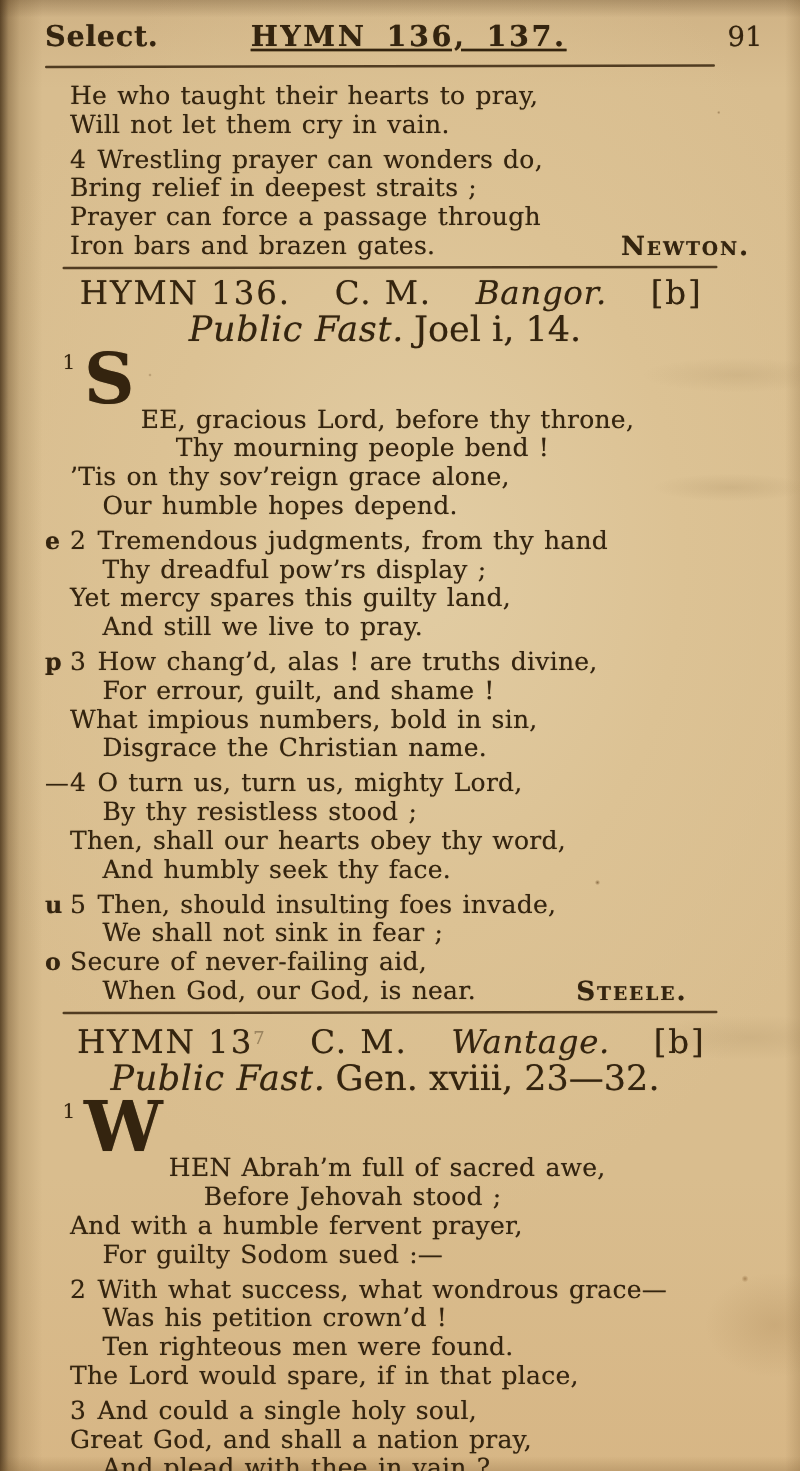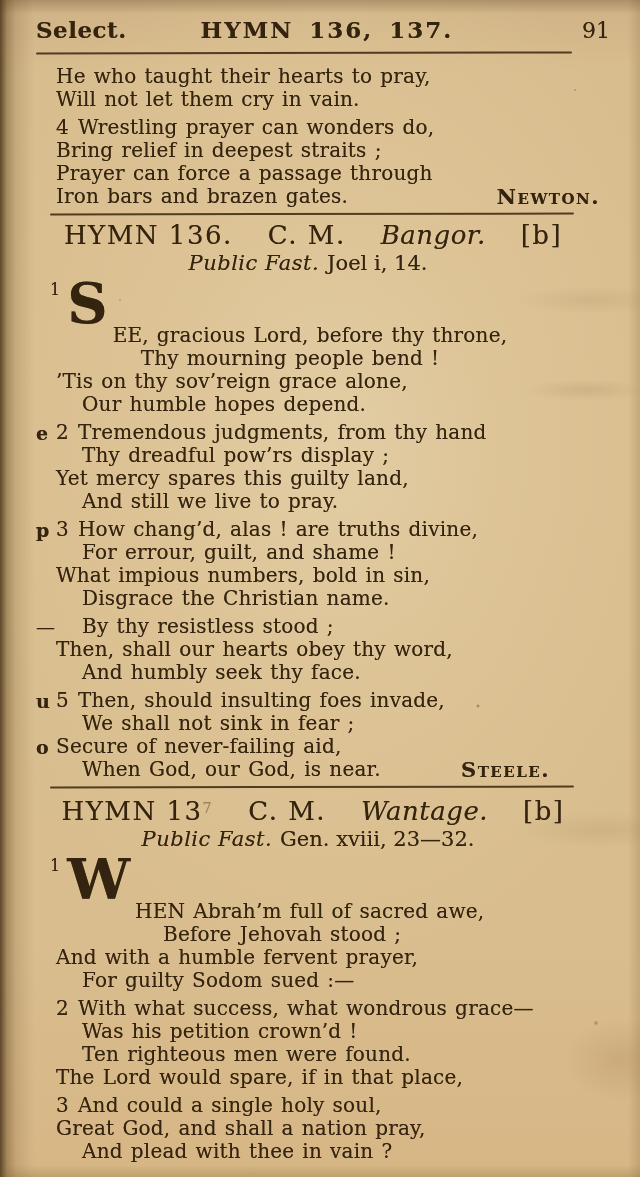--- a/index.html
+++ b/index.html
@@ -37,21 +37,21 @@
   .edge-bottom { left:0; right:0; bottom:0; height:12px;
     background:linear-gradient(to top, rgba(120,88,45,.25), rgba(120,88,45,0)); }
 
   .content { position:relative; padding:16px 30px 0 36px;
     text-shadow:0 0 0.6px rgba(52,36,15,.55); }
 
   
   .running-header { display:flex; align-items:baseline; font-size:23px;justify-content:flex-end; }
   .rh-left { font-weight:700; letter-spacing:.5px; }
   .rh-center { flex:1; text-align:center; font-weight:700; letter-spacing:2px;
-    word-spacing:6px; padding-right:55px; }
+    word-spacing:6px; padding-right:55px;text-decoration:underline; }
   .rh-right { font-weight:400; font-size:22px; }
 
   .rule { border:0; height:2px; background:#3d2a12; opacity:.88; border-radius:1px; }
   .header-rule { margin:9px 38px 0 0; transform:rotate(-.12deg); }
   .section-rule { margin:5px 36px 5px 14px; height:2px; transform:rotate(-.1deg); }
 
   
   .line { font-size:20px; line-height:23px; letter-spacing:.2px; word-spacing:1.5px;
     padding-left:20px; white-space:nowrap; }
   .line.i { padding-left:46px; }
@@ -68,21 +68,21 @@
     letter-spacing:1.5px; font-size:21px; }
   .author.newton { margin-right:10px; }
   .author.steele { margin-right:60px; }
 
   
   .hymn-title { display:flex; justify-content:center; align-items:baseline; gap:35px;
     font-size:26px; line-height:31px; letter-spacing:1.5px; margin-top:3px; padding-right:20px; }
   .ht-tune { font-style:italic; letter-spacing:.5px; }
   .faint { opacity:.38; font-size:.55em; vertical-align:.5em; }
   .hymn-subtitle { display:flex; justify-content:center; align-items:baseline; gap:8px;
-    font-size:21px; line-height:25px; padding-right:30px; }
+    font-size:28px; line-height:25px; padding-right:30px; }
   .hs-occasion { font-style:italic; letter-spacing:.5px; }
 
   
   .dc-head { display:flex; align-items:flex-start; padding-left:14px; }
   .dc-head .num { margin-right:7px; }
   .dropcap { font-size:56px; line-height:47px; font-weight:700; margin-right:5px;
     letter-spacing:0; }
   .dc-col { display:flex; flex-direction:column;margin-top:44px; }
   .dc-col .line { padding-left:0; }
   .dc-col .line.dc2 { padding-left:28px; }
@@ -159,20 +159,21 @@
       <div class="stanza">
         <span class="marker">p</span>
         <div class="line"><span class="num">3</span><span>How chang’d, alas ! are truths divine,</span></div>
         <div class="line i">For errour, guilt, and shame !</div>
         <div class="line">What impious numbers, bold in sin,</div>
         <div class="line i">Disgrace the Christian name.</div>
       </div>
 
       <div class="stanza">
         <span class="marker mdash">—</span>
+        <div class="line"><span class="num">4</span><span>O turn us, turn us, mighty Lord,</span></div>
         <div class="line i">By thy resistless stood ;</div>
         <div class="line">Then, shall our hearts obey thy word,</div>
         <div class="line i">And humbly seek thy face.</div>
       </div>
 
       <div class="stanza">
         <span class="marker">u</span>
         <span class="marker m3">o</span>
         <div class="line"><span class="num">5</span><span>Then, should insulting foes invade,</span></div>
         <div class="line i">We shall not sink in fear ;</div>

